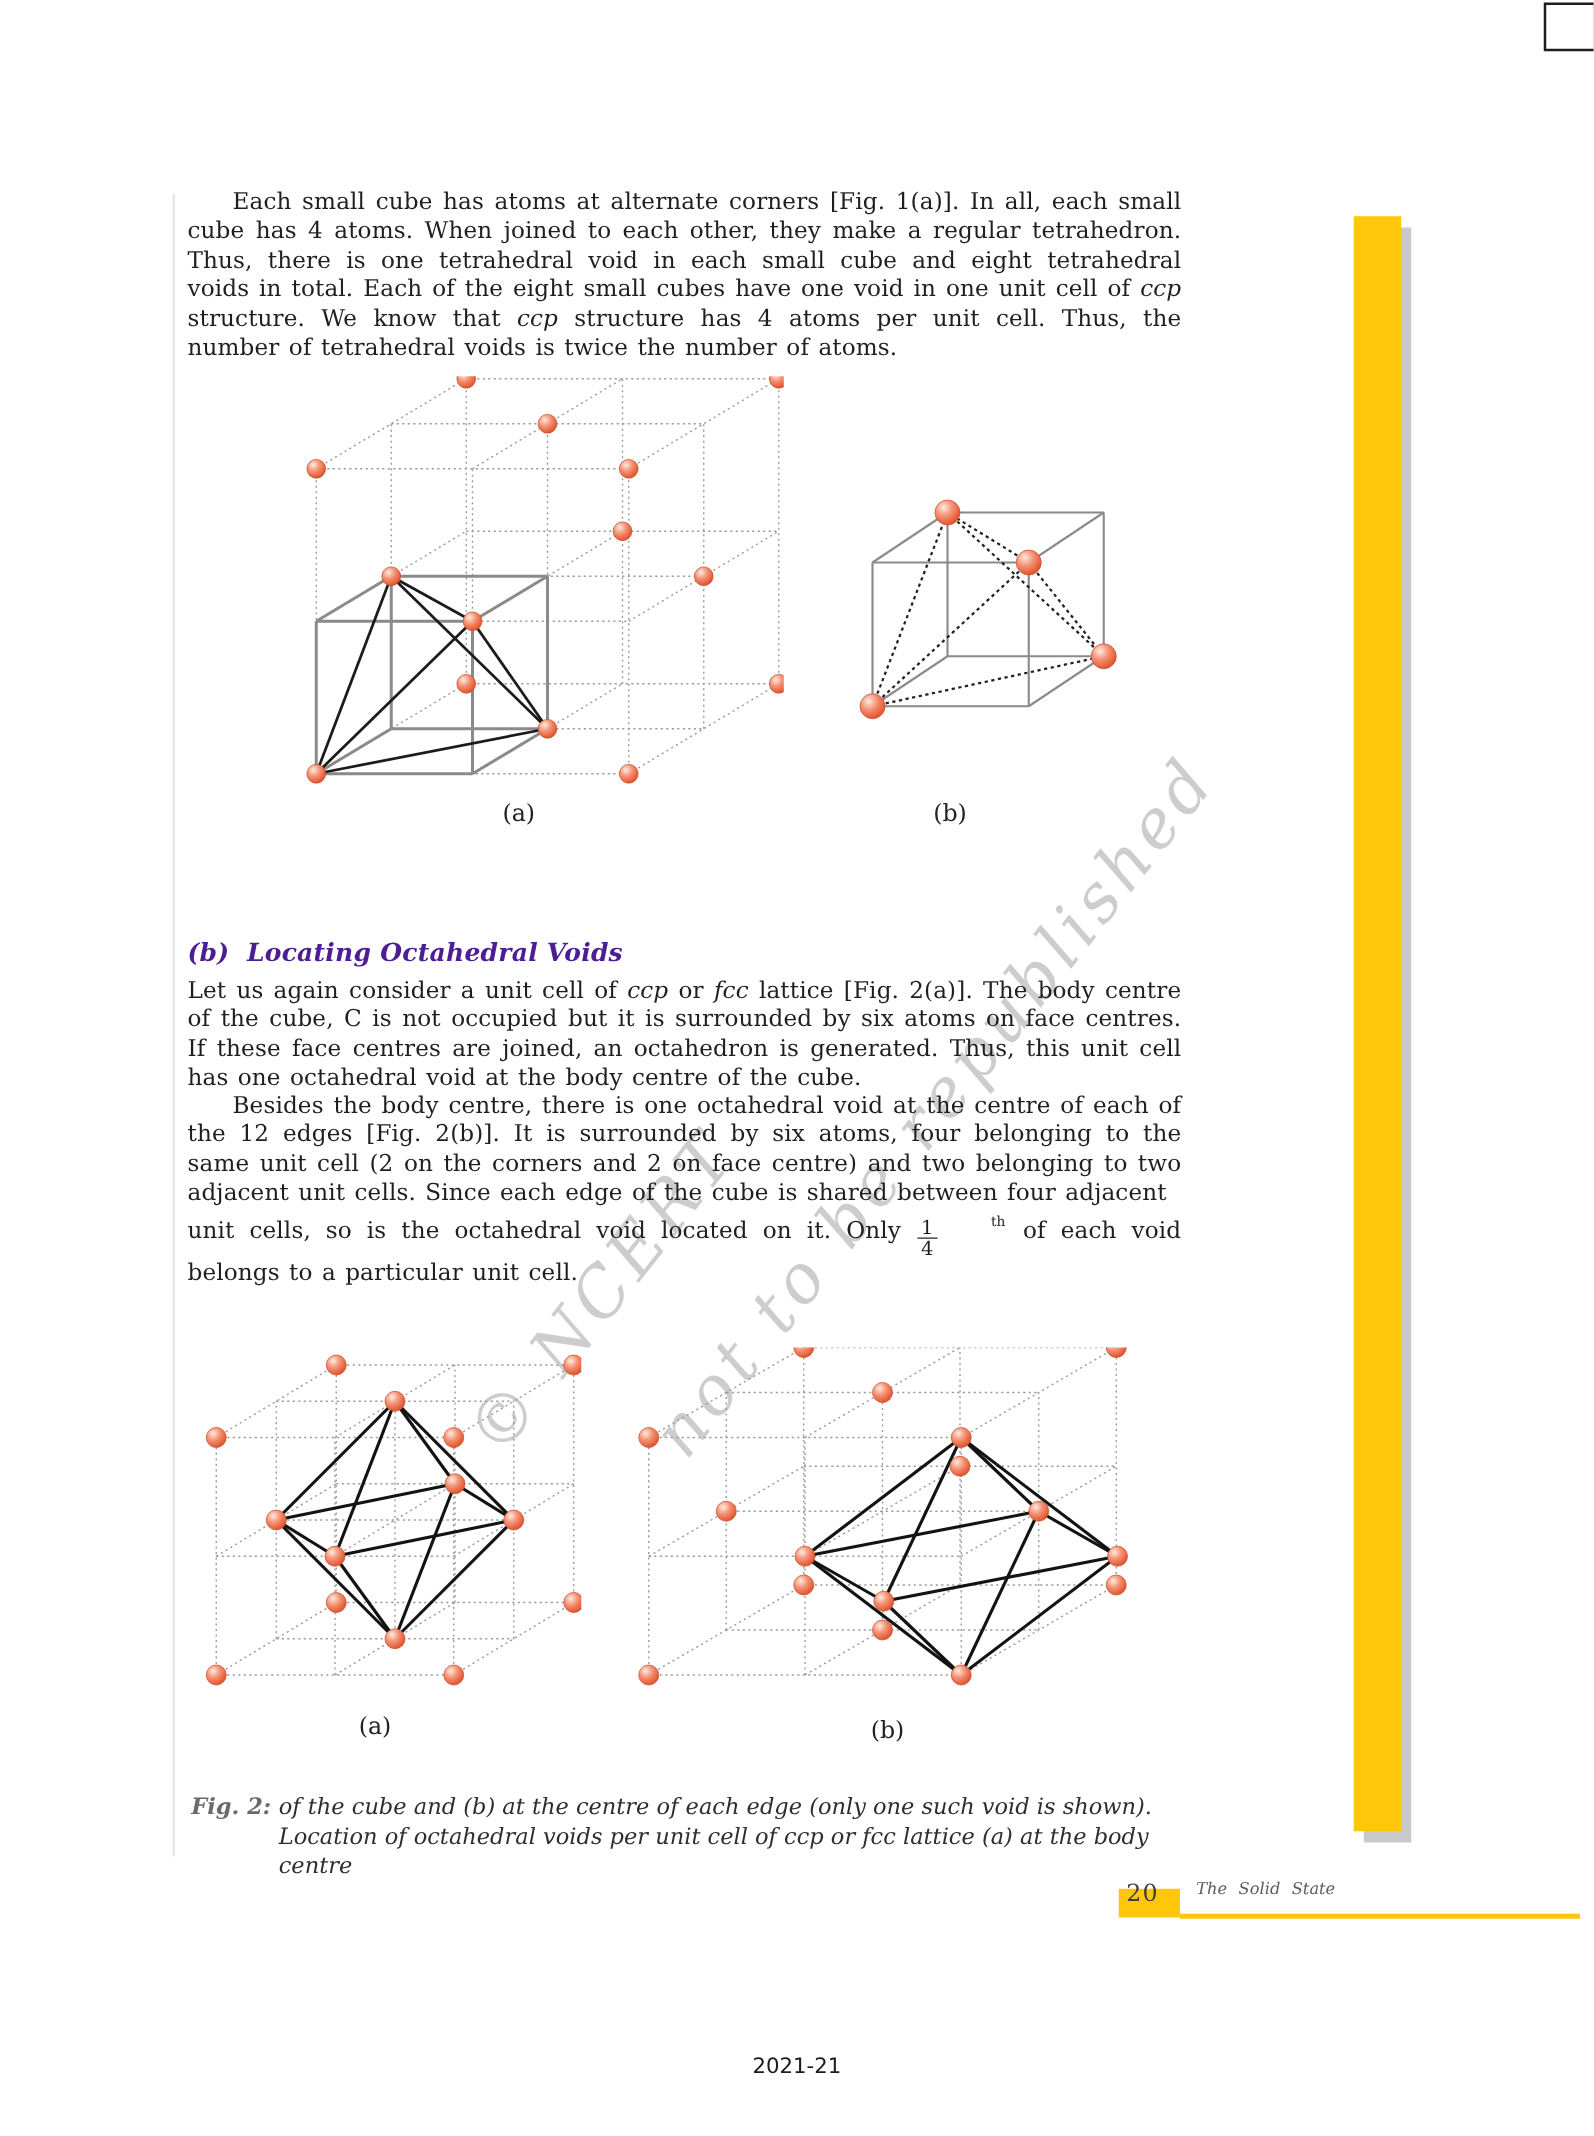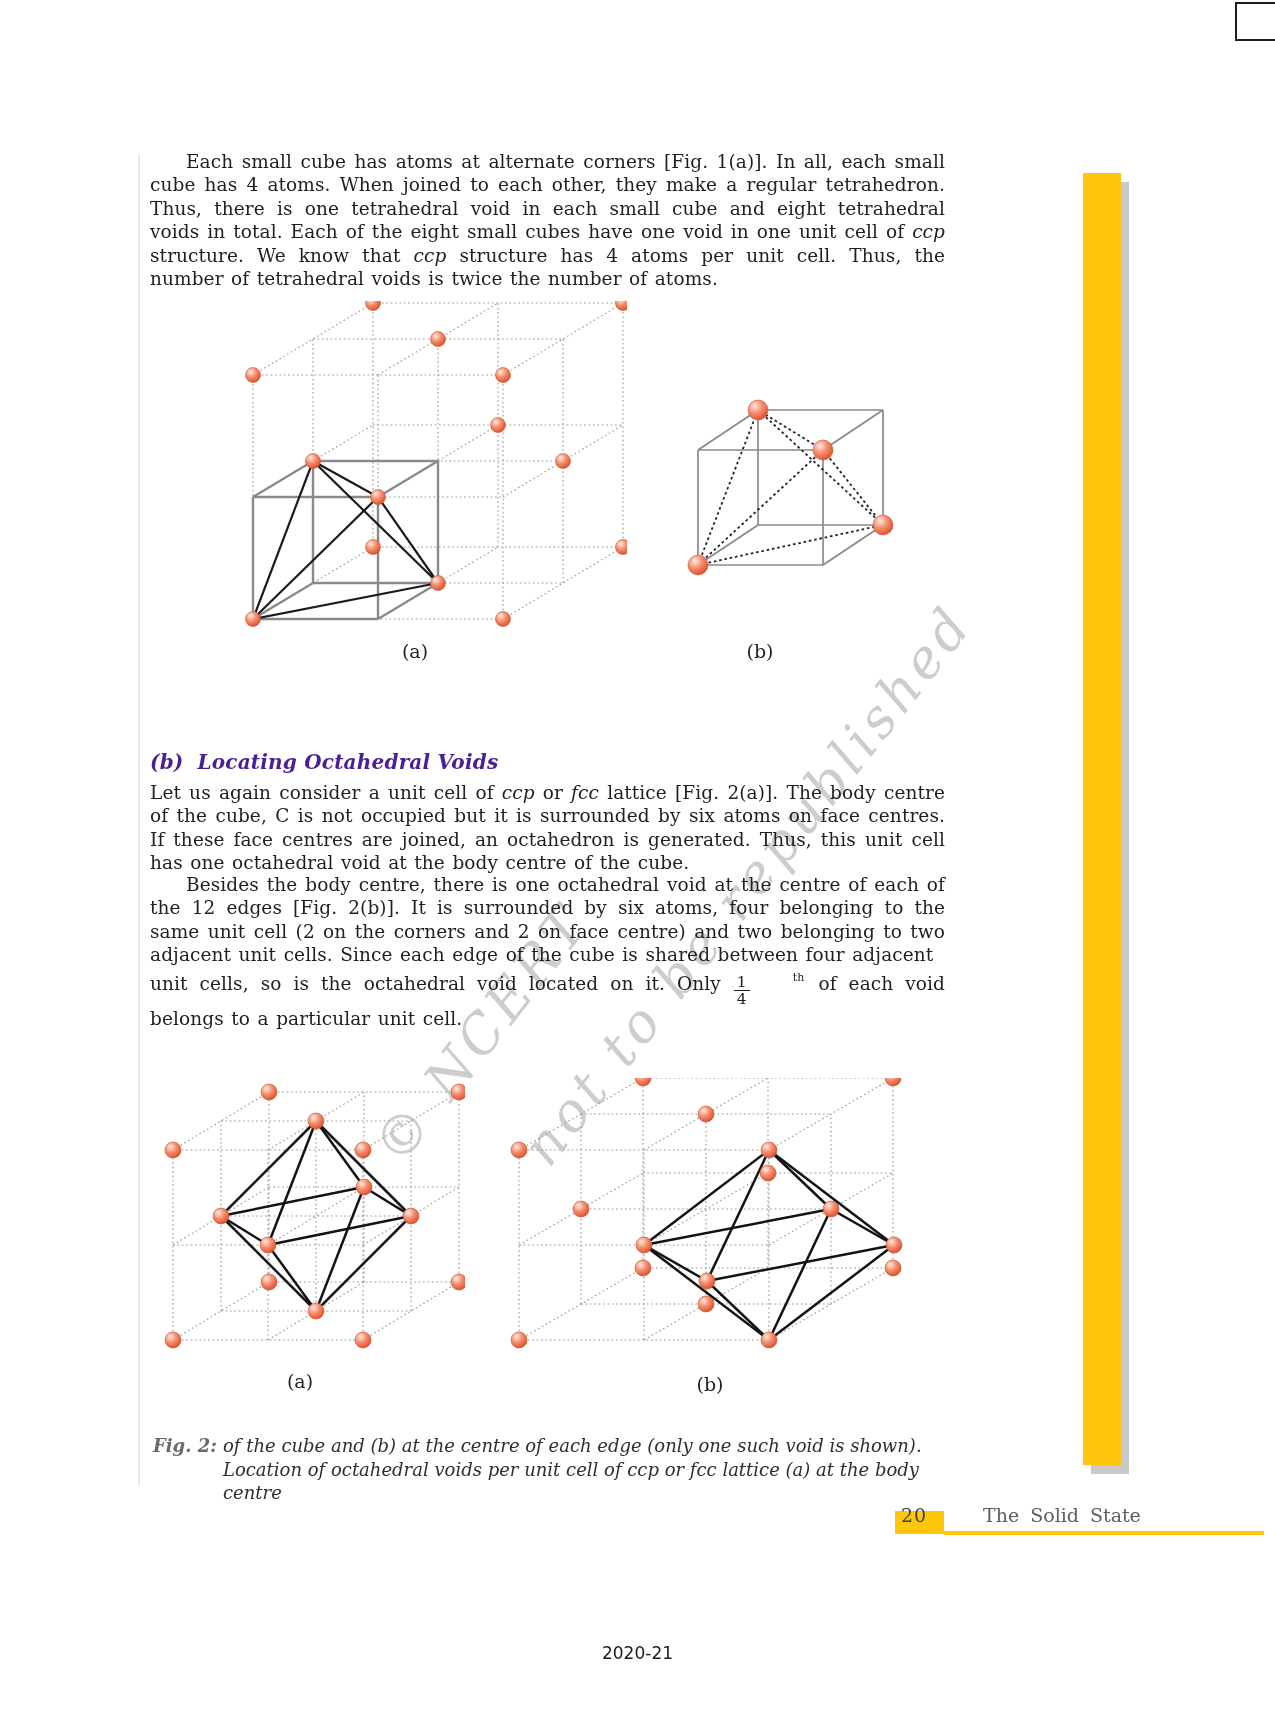--- a/index.html
+++ b/index.html
@@ -39,21 +39,21 @@
   #section-heading .marker{margin-right:14px;}
   
   .frac{display:inline-block;vertical-align:-14px;text-align:center;font-size:15.5px;
         line-height:1.05;margin:0 1px;}
   .frac .num{display:block;padding:0 3px;}
   .frac .den{display:block;border-top:1.3px solid #222;padding:0 3px;}
   .frac-sup{font-size:11px;vertical-align:9px;margin-right:2px;margin-left:42px;}
   
   #footer-badge{left:895px;top:1511px;width:49px;height:23px;background:#ffc60b;}
   #footer-pagenum{left:901px;top:1504px;font-size:19px;color:#3f3f3f;letter-spacing:1px;}
-  #footer-title{left:983px;top:1504px;font-size:19px;color:#5d5d5d;word-spacing:5px;}
+  #footer-title{left:957px;top:1504px;font-size:13px;color:#5d5d5d;word-spacing:5px;font-style:italic;}
   #footer-line{left:944px;top:1531px;width:320px;height:3.5px;background:#ffc60b;}
   #year-label{left:550px;top:1643px;width:175px;text-align:center;font-size:17px;color:#1c1c1c;
         font-family:"DejaVu Sans","Liberation Sans",sans-serif;}
   svg{display:block;}
 </style>
 </head>
 <body>
 
 <div id="page">
 
@@ -319,15 +319,15 @@
     <span class="cap-body">
       <span style="display:block">of the cube and  (b) at the centre of each edge (only one such void is shown).</span>
       <span style="display:block">Location of octahedral voids per unit cell of ccp or fcc lattice (a) at the body centre</span>
     </span>
   </div>
 
   <div id="footer-badge" class="abs"></div>
   <div id="footer-pagenum" class="abs">20</div>
   <div id="footer-title" class="abs">The Solid State</div>
   <div id="footer-line" class="abs"></div>
-  <div id="year-label" class="abs">2020-21</div>
+  <div id="year-label" class="abs">2021-21</div>
 
 </div>
 
 </body></html>

